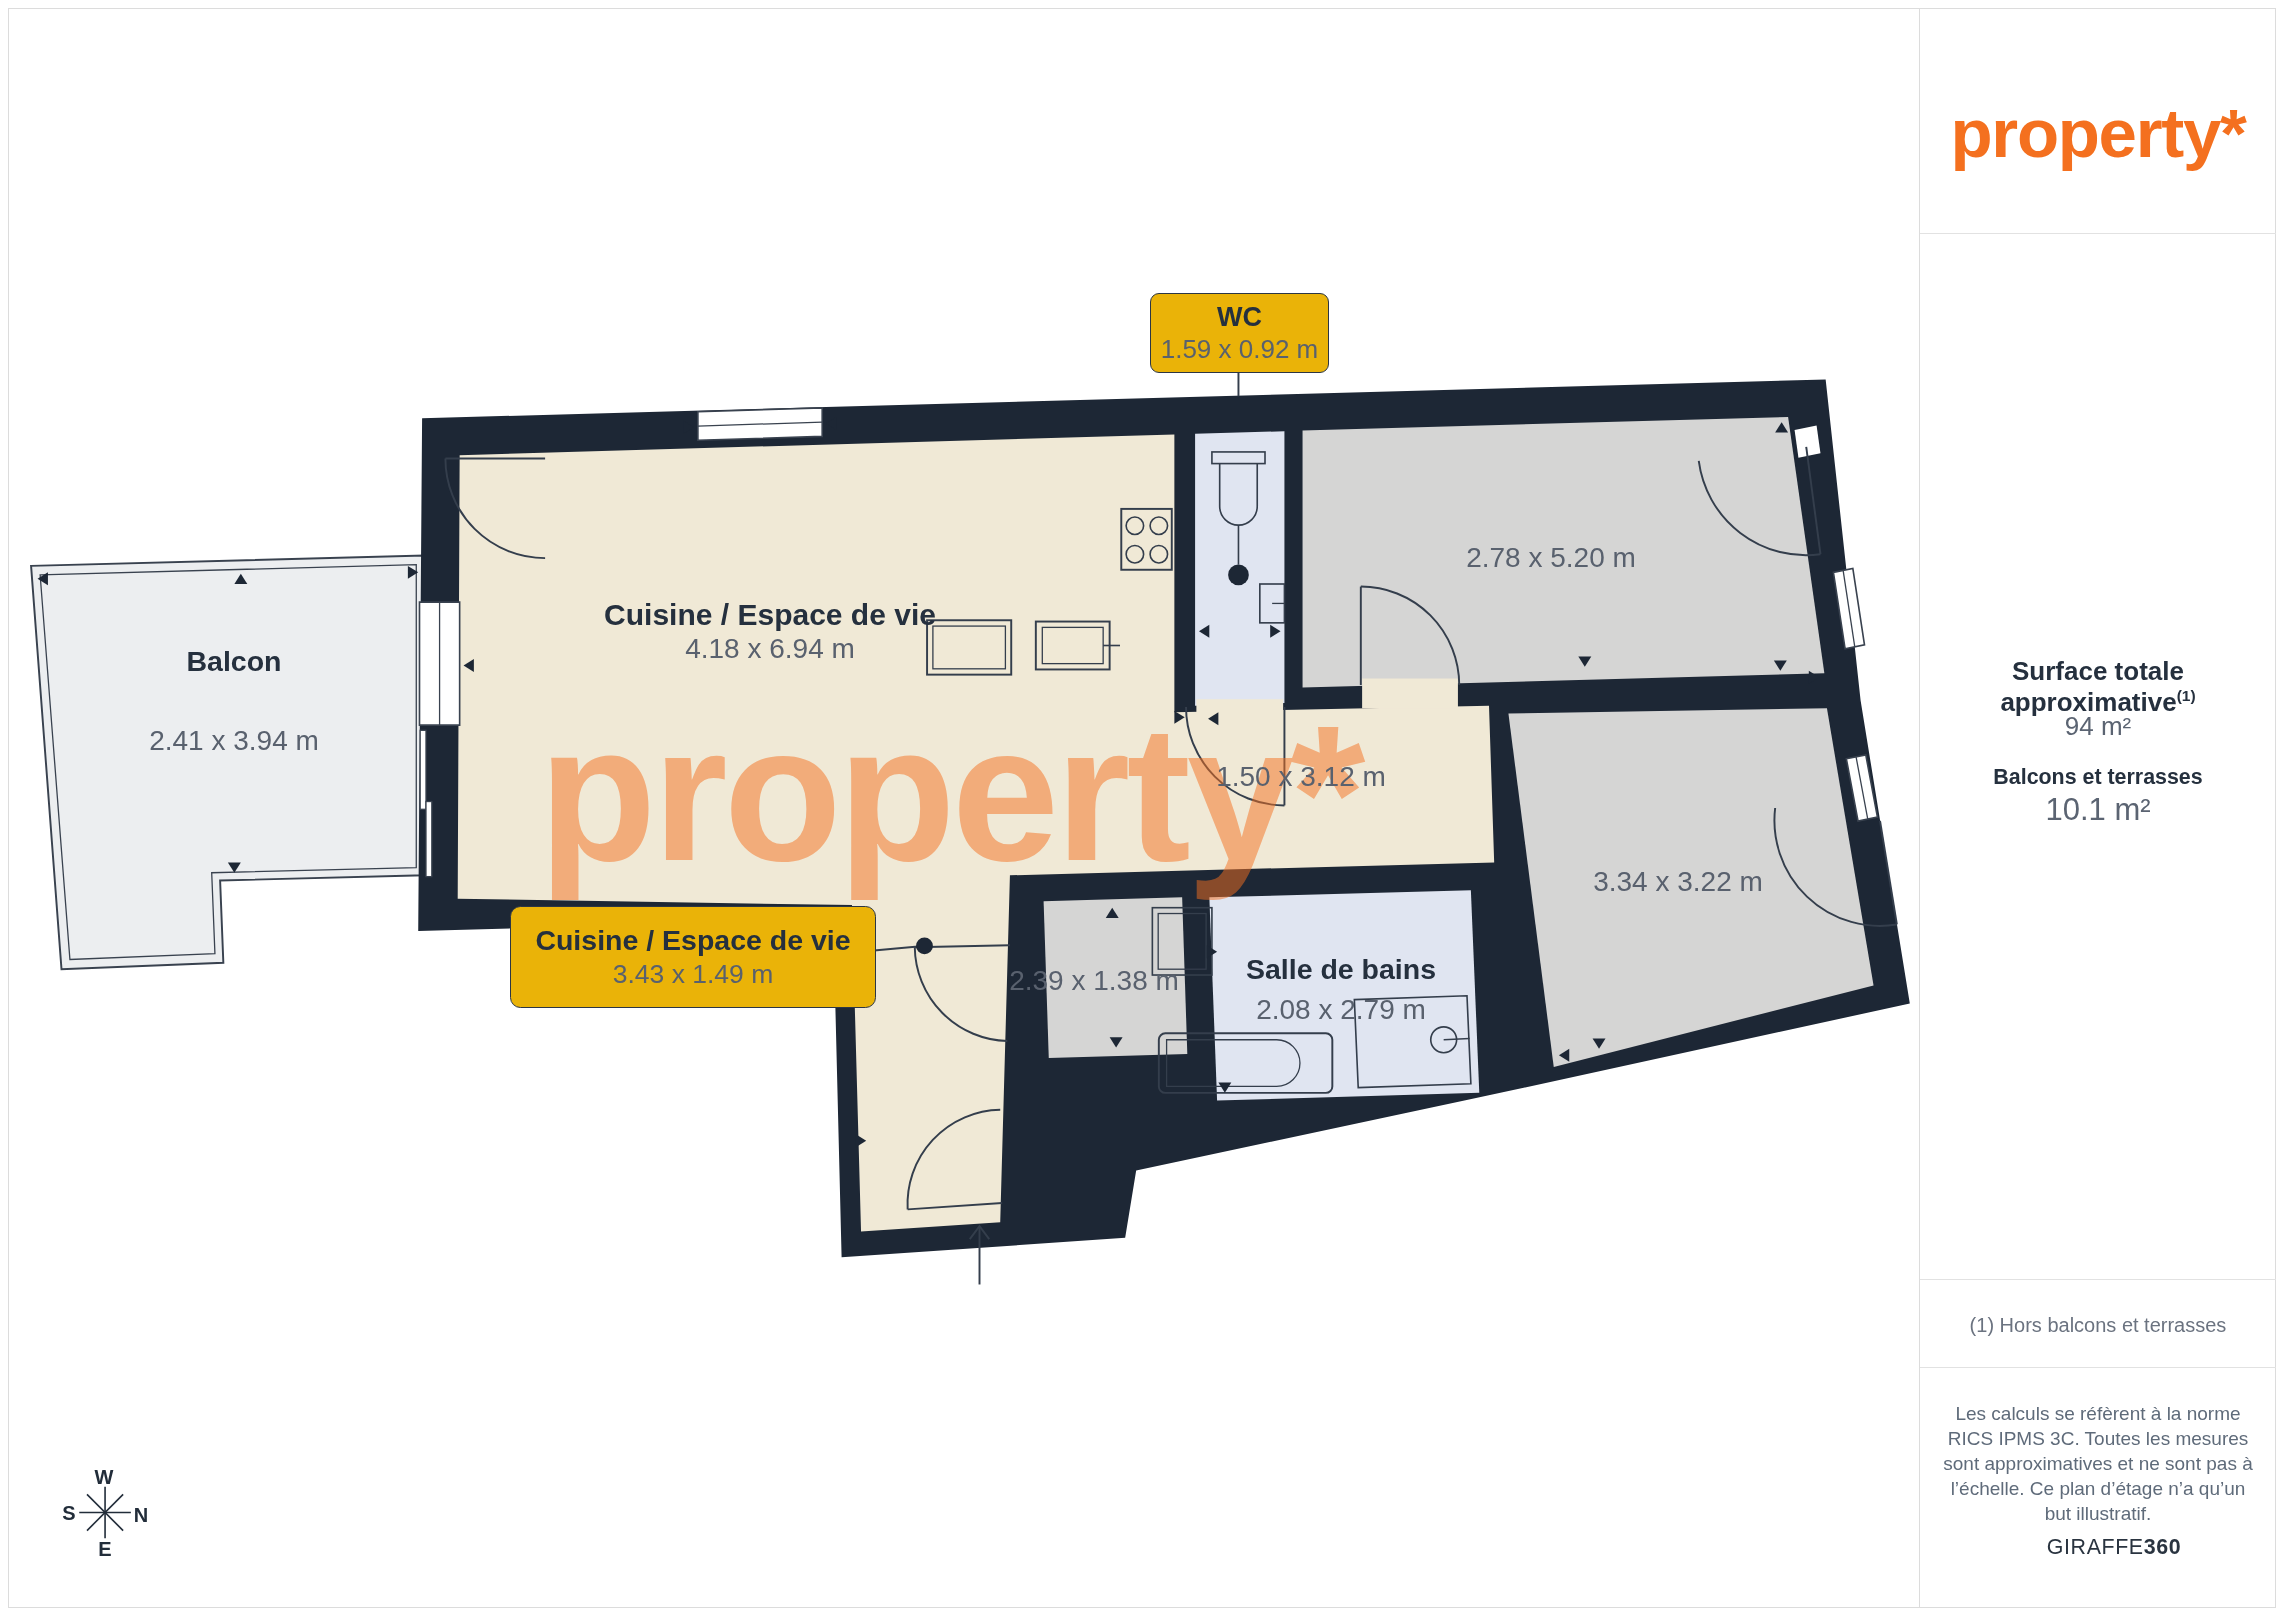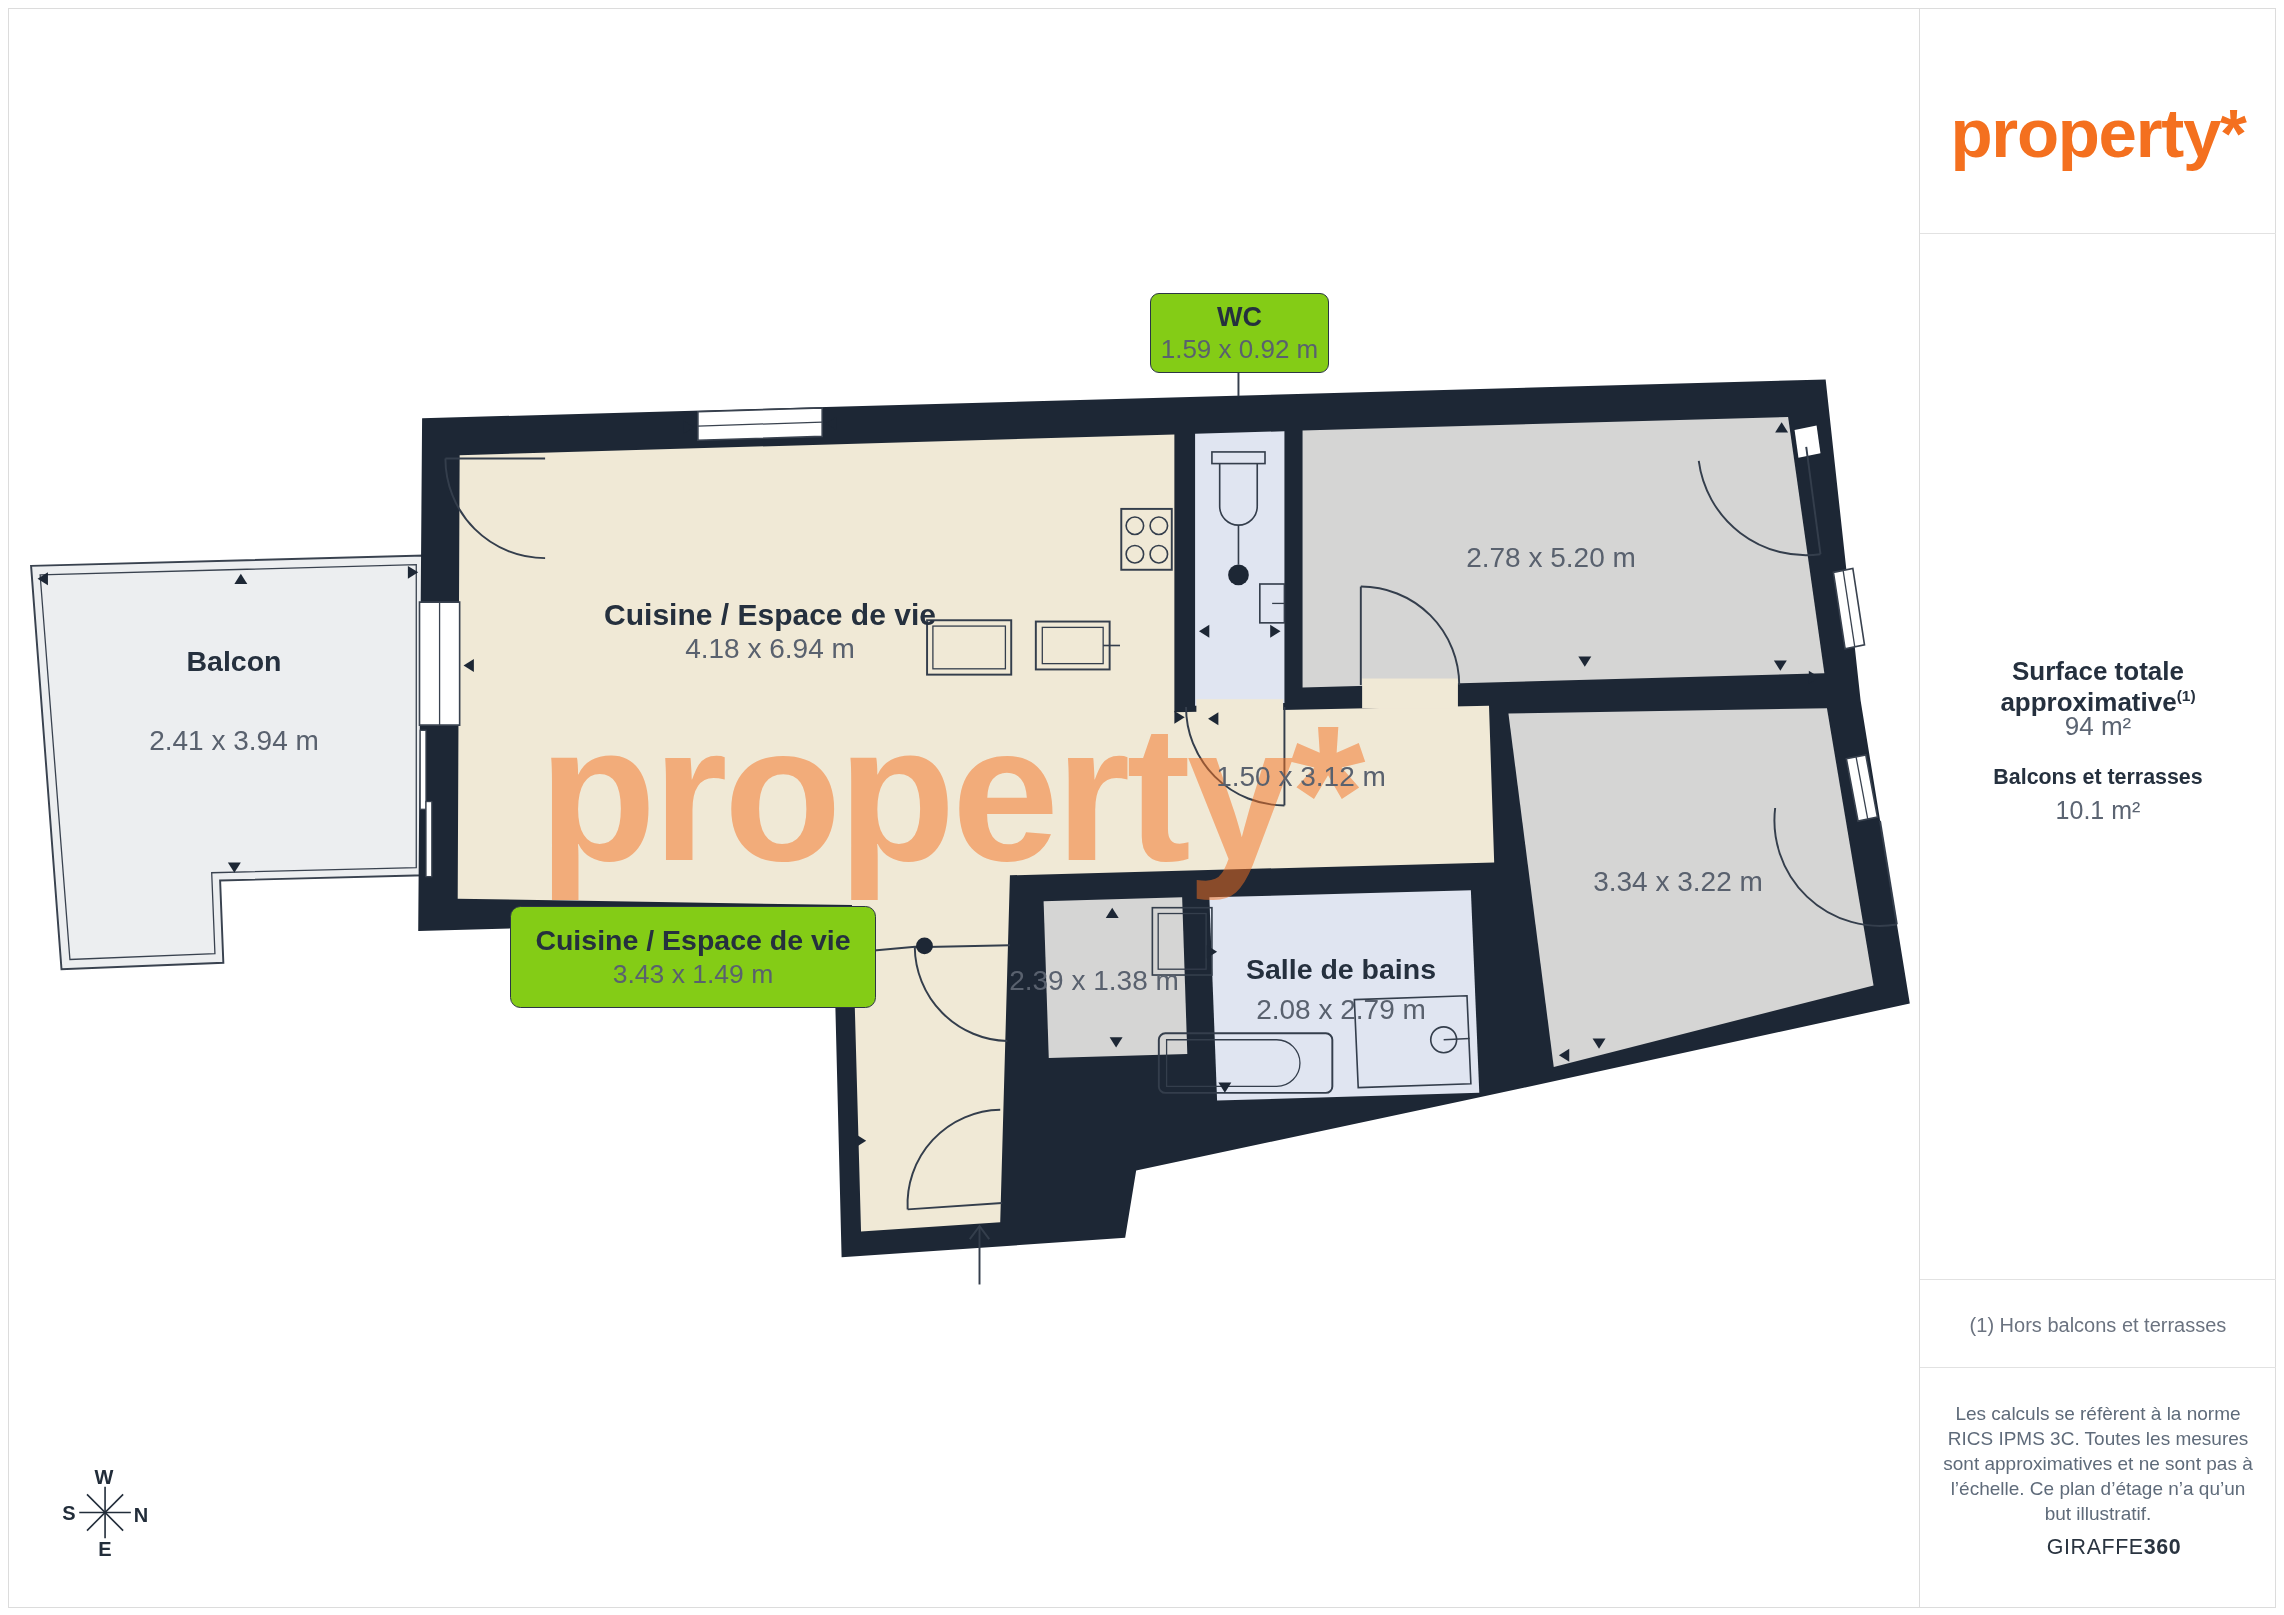--- a/index.html
+++ b/index.html
@@ -7,38 +7,38 @@
         font-family:"Liberation Sans","DejaVu Sans",sans-serif;}
   .frame{position:absolute;inset:7.8px;border:1.9px solid #dcdcdc;pointer-events:none;}
   svg.plan{position:absolute;left:0;top:0;z-index:1;}
   .watermark{position:absolute;left:950px;top:804px;transform:translate(-50%,-55%);
              z-index:2;font-size:193px;font-weight:bold;color:#f47020;opacity:0.5;
              letter-spacing:-3.9px;white-space:nowrap;}
   .rtitle{position:absolute;transform:translate(-50%,-50%);z-index:3;font-weight:bold;
           font-size:30px;color:#25303e;white-space:nowrap;}
   .rdims{position:absolute;transform:translate(-50%,-50%);z-index:3;
          font-size:28px;color:#59616e;white-space:nowrap;}
-  .callout{position:absolute;z-index:4;background:#84cc16;border:1.9px solid #2c3644;
+  .callout{position:absolute;z-index:4;background:#eab308;border:1.9px solid #2c3644;
            border-radius:10.4px;display:flex;flex-direction:column;align-items:center;
            justify-content:center;}
   .callout .c-title{font-weight:bold;font-size:28.5px;color:#25303e;white-space:nowrap;line-height:1.2;}
   .callout .c-dims{font-size:26.5px;color:#59616e;white-space:nowrap;line-height:1.25;}
   .sidebar{position:absolute;left:1919px;top:9px;bottom:9px;width:356px;z-index:3;
            border-left:1.3px solid #dcdcdc;}
   .sb-divider{position:absolute;left:0;right:0;height:1.3px;background:#e2e2e2;}
   .sb-logo{position:absolute;left:0;width:100%;top:124px;transform:translateY(-50%);
            text-align:center;font-size:69px;font-weight:bold;color:#f4701f;letter-spacing:-1.3px;}
   .sb-h1{position:absolute;left:0;width:100%;text-align:center;font-weight:bold;
          font-size:26px;color:#25303e;transform:translateY(-50%);}
   .sb-h1 sup{font-size:15.5px;}
   .sb-val{position:absolute;left:0;width:100%;text-align:center;font-size:26px;color:#5b6472;
           transform:translateY(-50%);}
   .sb-h2{position:absolute;left:0;width:100%;text-align:center;font-weight:bold;
          font-size:21.4px;color:#25303e;transform:translateY(-50%);}
-  .sb-val2{position:absolute;left:0;width:100%;text-align:center;font-size:25px;color:#5b6472;
+  .sb-val2{position:absolute;left:0;width:100%;text-align:center;font-size:31px;color:#5b6472;
            transform:translateY(-50%);}
   .sb-footnote{position:absolute;left:0;width:100%;text-align:center;font-size:20px;color:#6b7380;
                transform:translateY(-50%);}
   .sb-disclaimer{position:absolute;left:16px;width:324px;top:1392px;text-align:center;
                  font-size:19px;line-height:1.32;color:#5f6b7a;}
   .sb-brand{position:absolute;left:16px;width:100%;text-align:center;top:1538px;
             transform:translateY(-50%);font-size:21.4px;color:#2a3440;letter-spacing:0.6px;}
   .sb-brand .b-bold{font-weight:bold;}
   .compass{position:absolute;left:39px;top:1437px;width:136px;height:142px;z-index:3;}
   .compass .pt{position:absolute;transform:translate(-50%,-50%);font-weight:bold;

